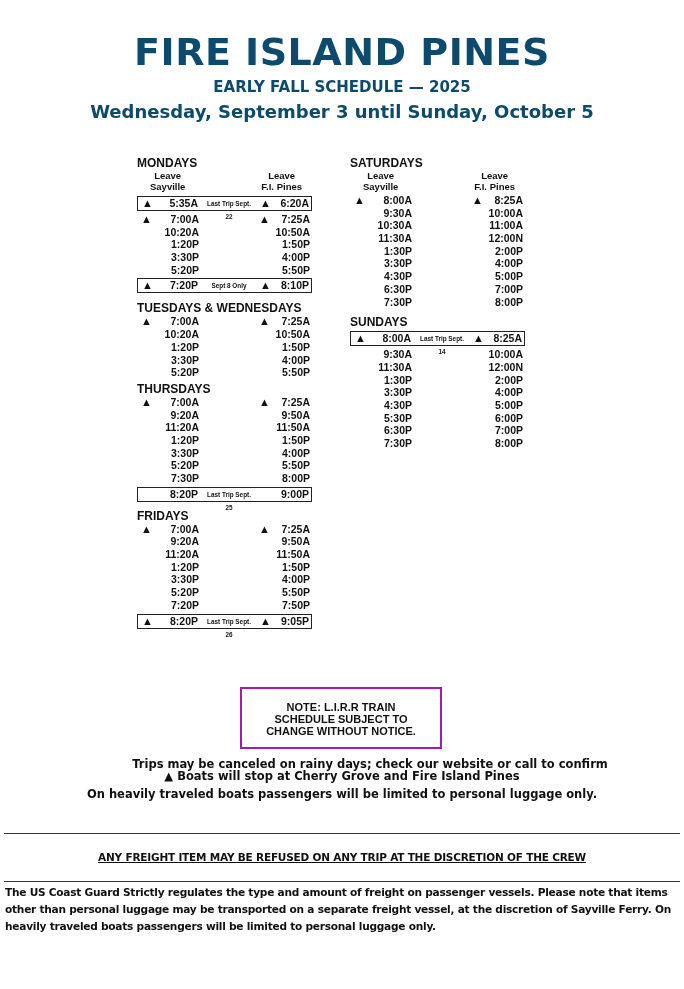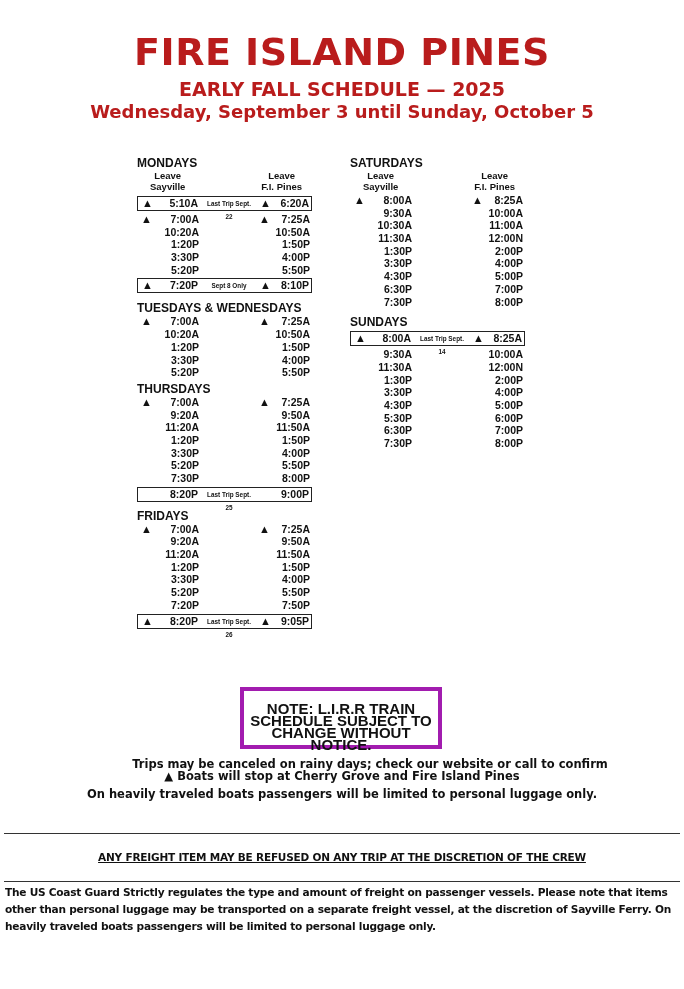--- a/index.html
+++ b/index.html
@@ -1,37 +1,37 @@
 <!DOCTYPE html>
 <html><head>
 <meta charset="utf-8">
 <style>
   html, body { margin:0; padding:0; background:#ffffff; }
   body { width:684px; height:989px; position:relative; overflow:hidden; color:#111; font-family:"Liberation Sans", sans-serif; }
-  .hdr { position:absolute; left:0; width:684px; text-align:center; font-family:"DejaVu Sans", sans-serif; font-weight:bold; color:#b91c1c; }
+  .hdr { position:absolute; left:0; width:684px; text-align:center; font-family:"DejaVu Sans", sans-serif; font-weight:bold; color:#0c4a6e; }
   #title { top:30px; font-size:38px; letter-spacing:0.5px; }
-  #subtitle { top:78px; font-size:19px; }
+  #subtitle { top:78px; font-size:15px; }
   #dates { top:101px; font-size:18px; }
 
   .col { position:absolute; width:175px; }
   .sect-title { text-align:left; font-weight:bold; font-size:12px; height:14px; line-height:14px; }
   .leave-head { display:flex; justify-content:space-between; font-size:9.5px; font-weight:bold; line-height:11px; height:24px; padding:0 10px 0 13px; box-sizing:border-box;gap:16px; }
   .leave-head .lh { text-align:center; }
   .row { position:relative; height:12.7px; font-weight:bold; font-size:10.5px; line-height:12.7px; }
   .row .tri { position:absolute; font-size:11px; line-height:12.7px; }
   .row .tri.l { left:4px; }
   .row .tri.r { left:122px; }
   .row .t1 { position:absolute; right:113px; }
   .row .t2 { position:absolute; right:2px; }
   .row .note { position:absolute; left:60px; width:62px; text-align:center; font-size:7.5px; font-family:"Liberation Sans Narrow","Liberation Sans", sans-serif; transform:scaleX(0.85); }
   .row.boxed { border:1px solid #222; height:13px; line-height:13px; margin:2px 0; box-sizing:content-box; }
   .row.boxed .tri, .row.boxed .note { line-height:13px; }
   .gap { height:3px; }
 
-  #notebox { position:absolute; left:240px; top:687px; width:202px; height:62px; border:4px solid #a21caf; box-sizing:border-box; text-align:center; font-weight:bold; font-size:15px; line-height:12px; padding-top:12px; }
+  #notebox { position:absolute; left:240px; top:687px; width:202px; height:62px; border:2px solid #a21caf; box-sizing:border-box; text-align:center; font-weight:bold; font-size:11px; line-height:12px; padding-top:12px; }
 
   .foot { position:absolute; left:0; width:684px; text-align:center; font-family:"DejaVu Sans", sans-serif; font-weight:bold; font-size:11.5px; line-height:17.5px; color:#111; }
   .hr { position:absolute; left:4px; width:676px; height:1px; background:#333; }
   #freight { position:absolute; top:851px; left:0; width:684px; text-align:center; font-family:"DejaVu Sans", sans-serif; font-weight:bold; font-size:10.5px; letter-spacing:-0.2px;text-decoration:underline; }
   #coast { position:absolute; top:884px; left:5px; width:676px; font-family:"DejaVu Sans", sans-serif; font-weight:bold; font-size:10.6px; line-height:17px; letter-spacing:-0.25px; text-align:left; }
 </style>
 </head>
 <body>
 
 <div id="title" class="hdr">FIRE ISLAND PINES</div>
@@ -40,21 +40,21 @@
 
 <div class="col" style="left:137px; top:156px;">
   <div class="sect">
       <div class="sect-title">MONDAYS</div>
       <div class="leave-head">
         <div class="lh">Leave<br>Sayville</div>
         <div class="lh">Leave<br>F.I. Pines</div>
       </div>
       <div class="row boxed">
         <span class="tri l">▲</span>
-        <span class="t1">5:10A</span>
+        <span class="t1">5:35A</span>
         <span class="note">Last Trip Sept. 22</span>
         <span class="tri r">▲</span>
         <span class="t2">6:20A</span>
       </div>
       <div class="row">
         <span class="tri l">▲</span>
         <span class="t1">7:00A</span>
         <span class="tri r">▲</span>
         <span class="t2">7:25A</span>
       </div>

